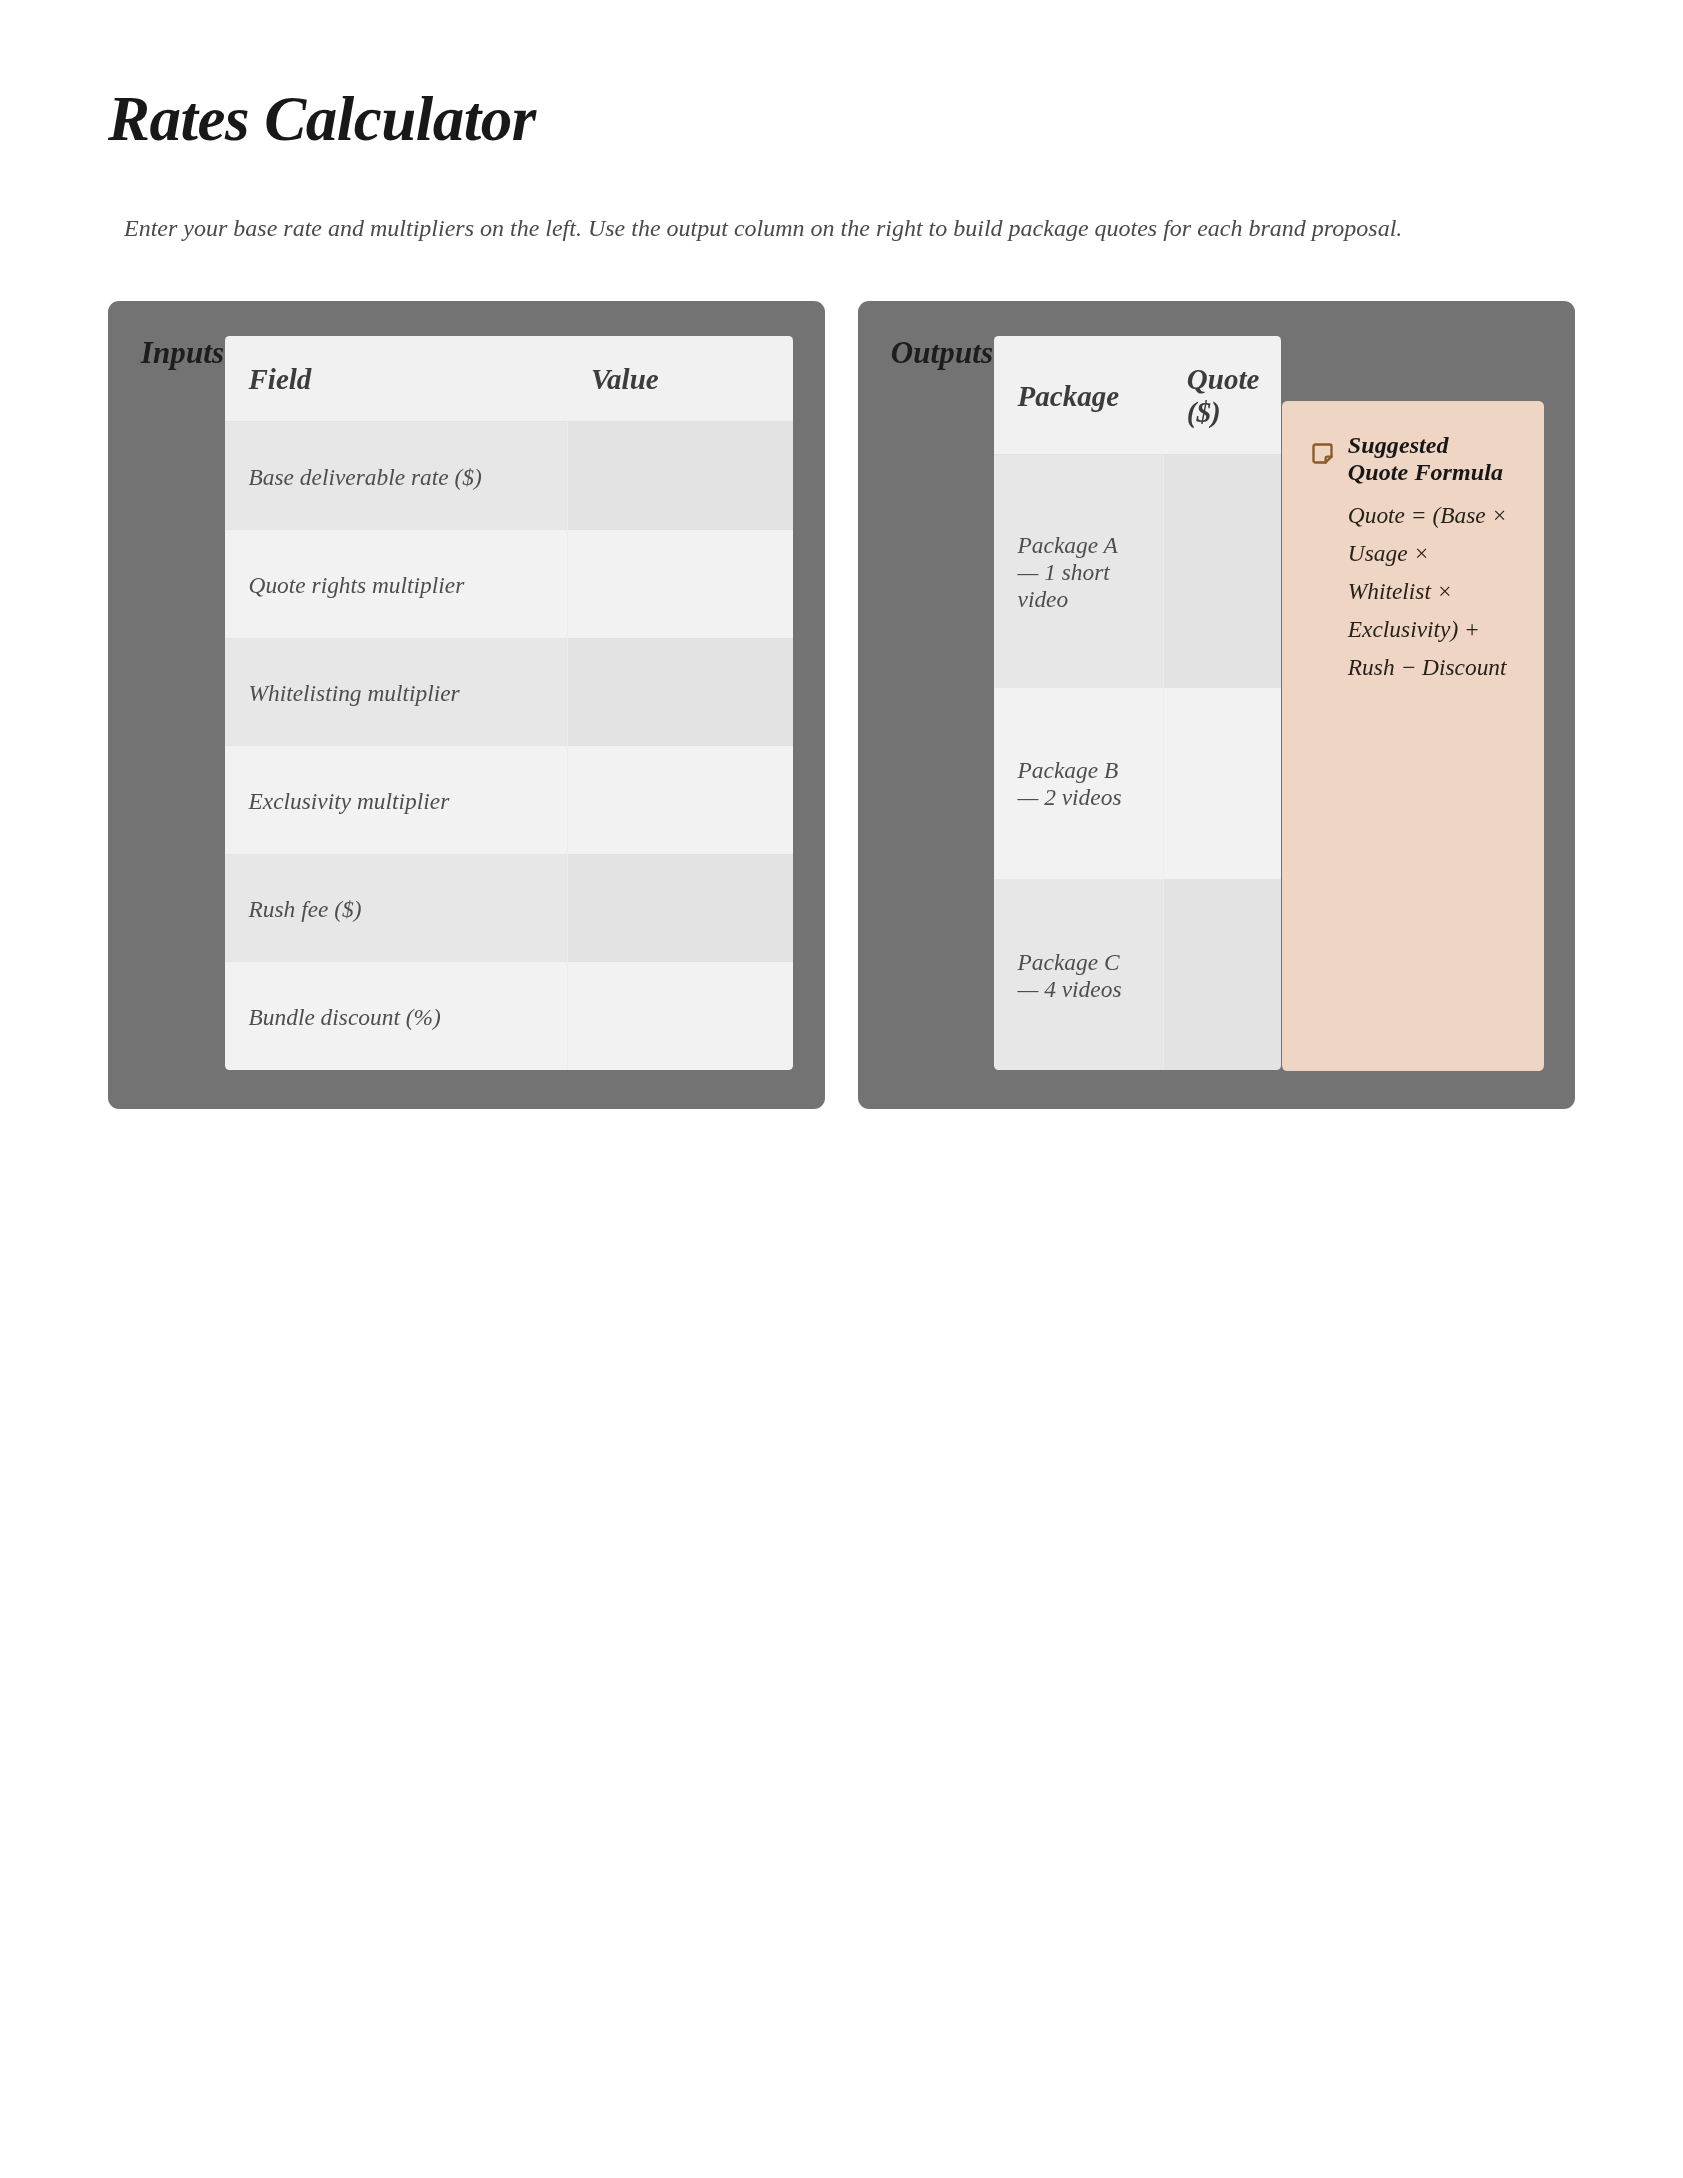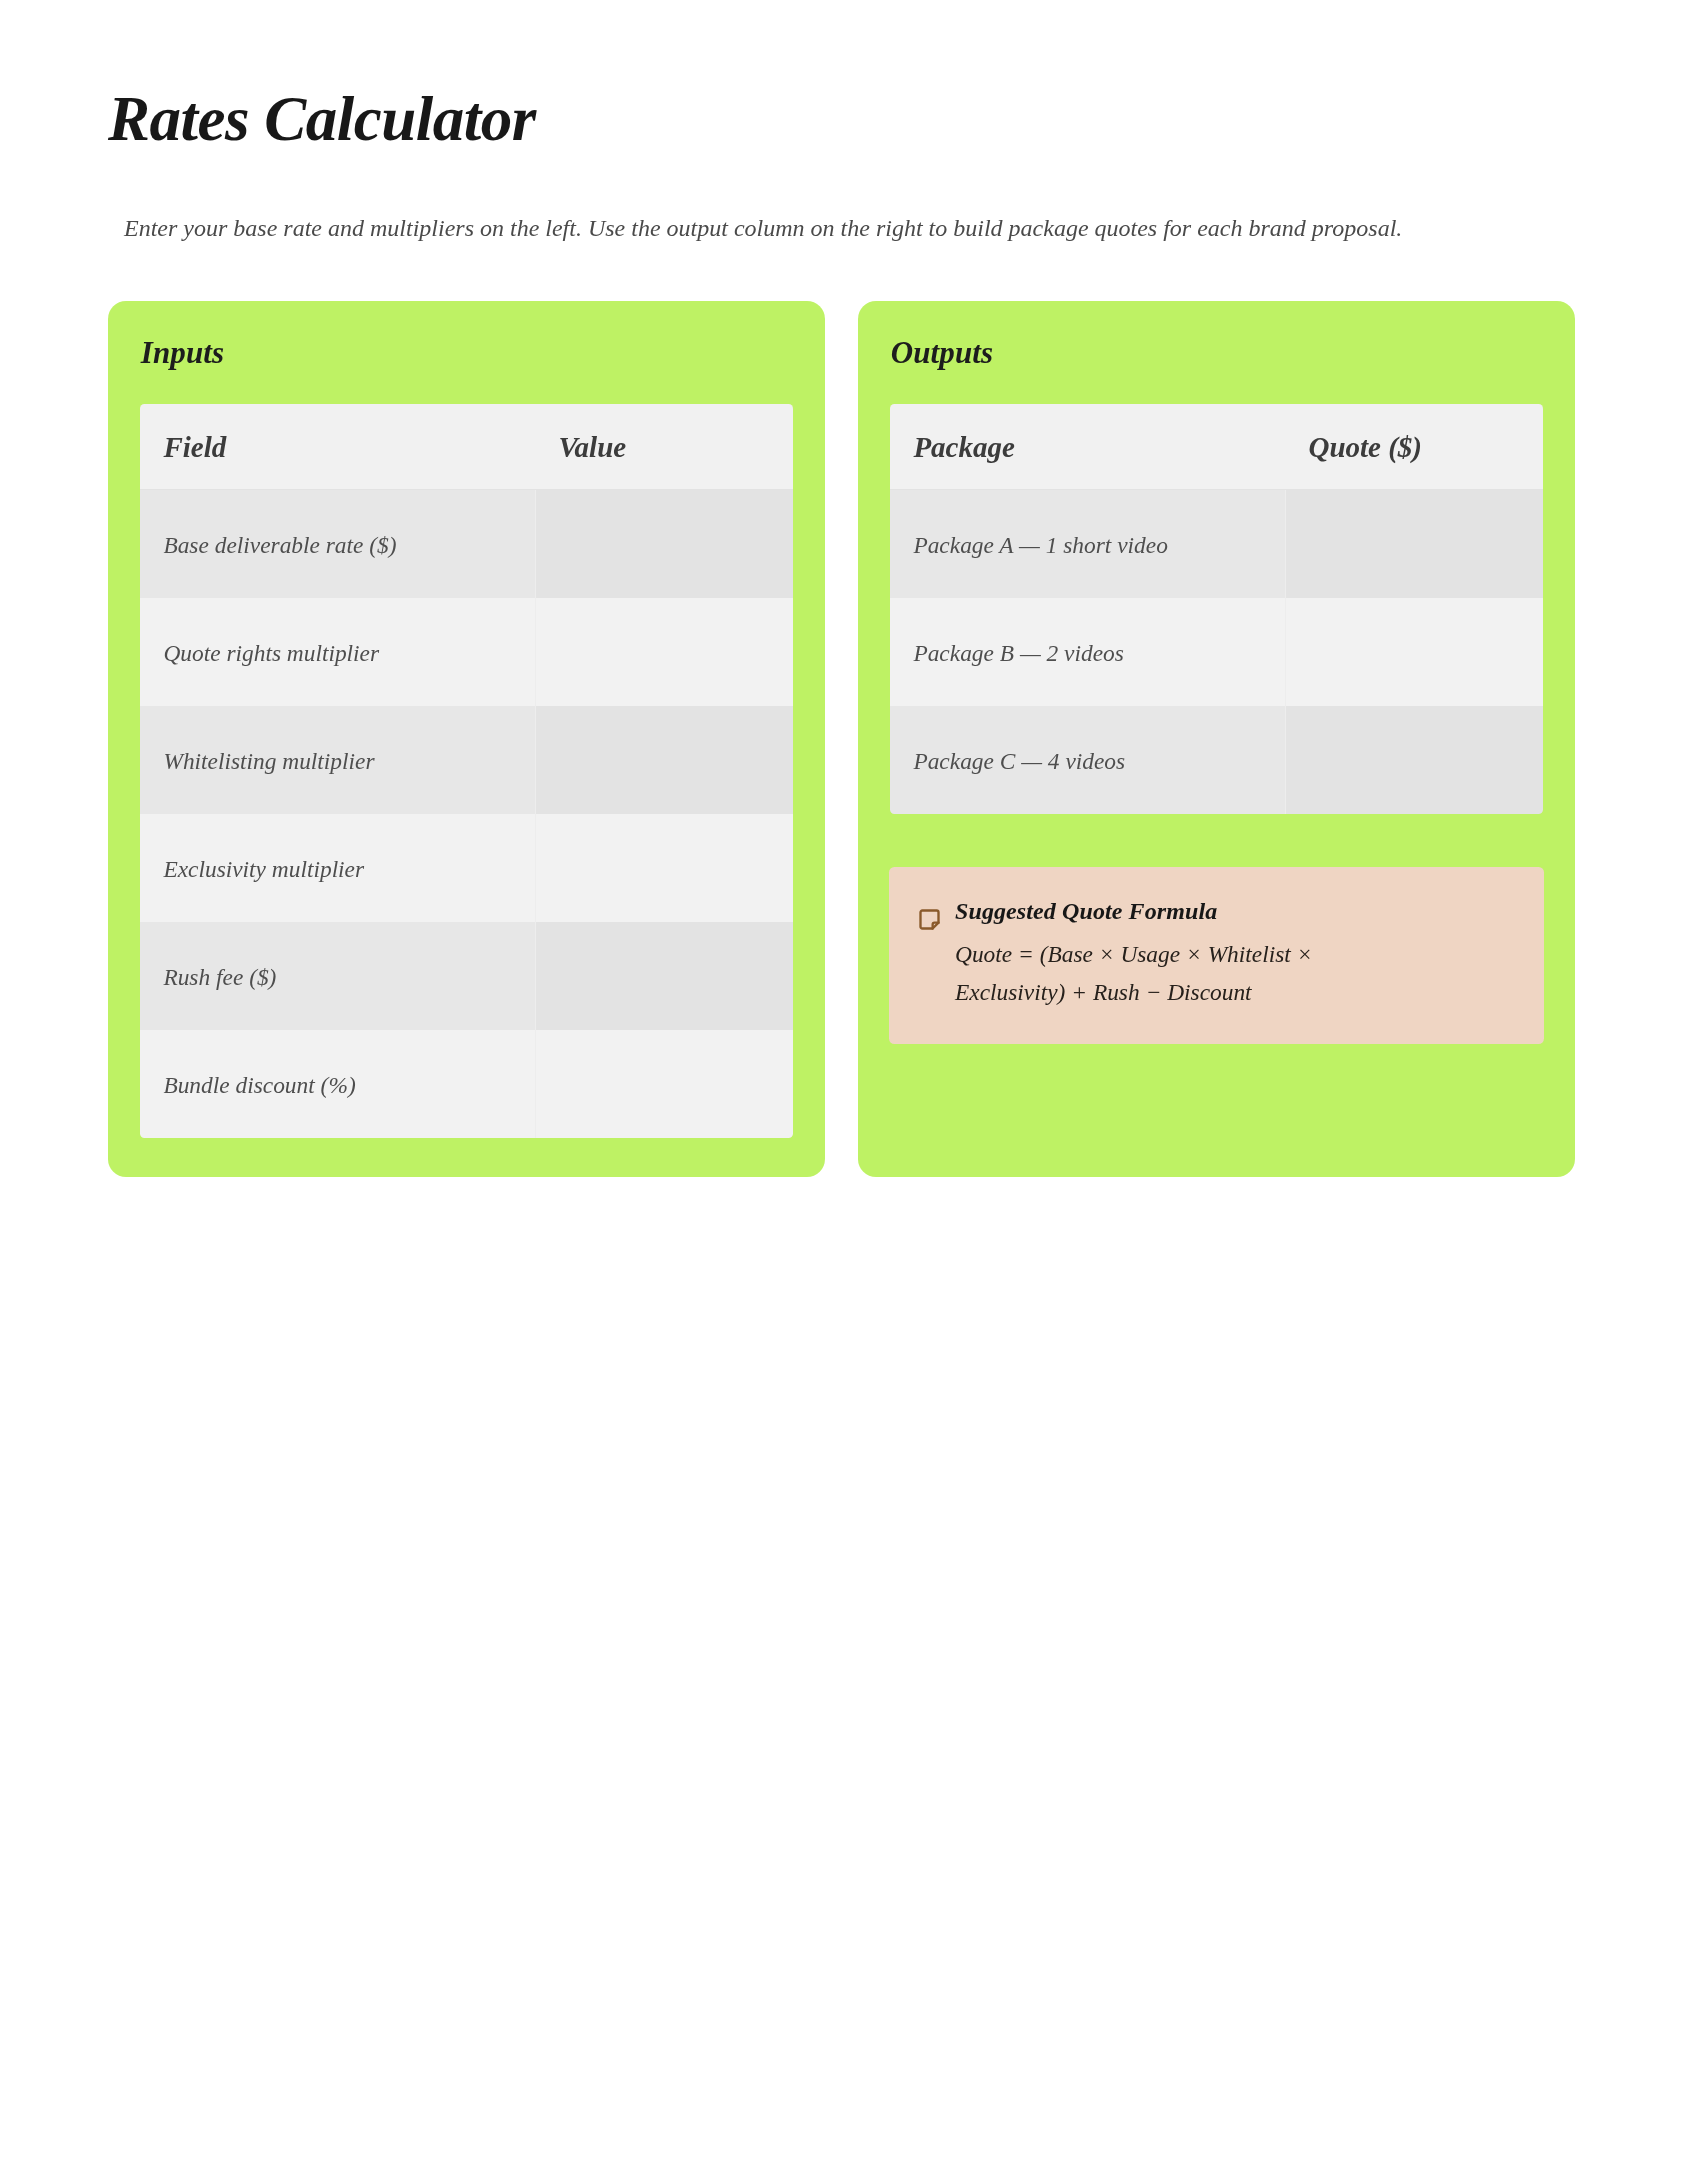--- a/index.html
+++ b/index.html
@@ -42,25 +42,25 @@
 
   
   .panels {
     display: flex;
     align-items: stretch;
     gap: 33px;
   }
   .panel {
     box-sizing: border-box;
     flex: 1 1 0;
-    background: #bef264;
-    border-radius: 18px;
+    background: #737373;
+    border-radius: 11px;
     padding: 34px 31px 38px 31px;
     display: flex;
-    flex-direction: column;
+    flex-direction: row;
   }
   .panel-title {
     font-size: 31px;
     font-weight: 700;
     color: #1d1d1d;
     margin: 0 0 32px 1.8px;
     letter-spacing: 0.1px;
   }
 
   
@@ -100,21 +100,21 @@
   .data-table tbody tr:nth-child(odd) td.col-value {
     background: #e3e3e3;
   }
   .data-table tbody tr:nth-child(even) td.col-value {
     background: #f2f2f2;
   }
   .data-table tbody td.col-label { border-right: 0.9px solid #ededed; }
 
   
   .callout {
-    margin-top: 52px;
+    margin-top: 66px;
     background: #efd5c3;
     border-radius: 5.4px;
     padding: 31px 32px 32px 27px;
     display: flex;
     align-items: flex-start;
     gap: 12px;
   }
   .callout-icon {
     flex: 0 0 auto;
     margin-top: 8px;

